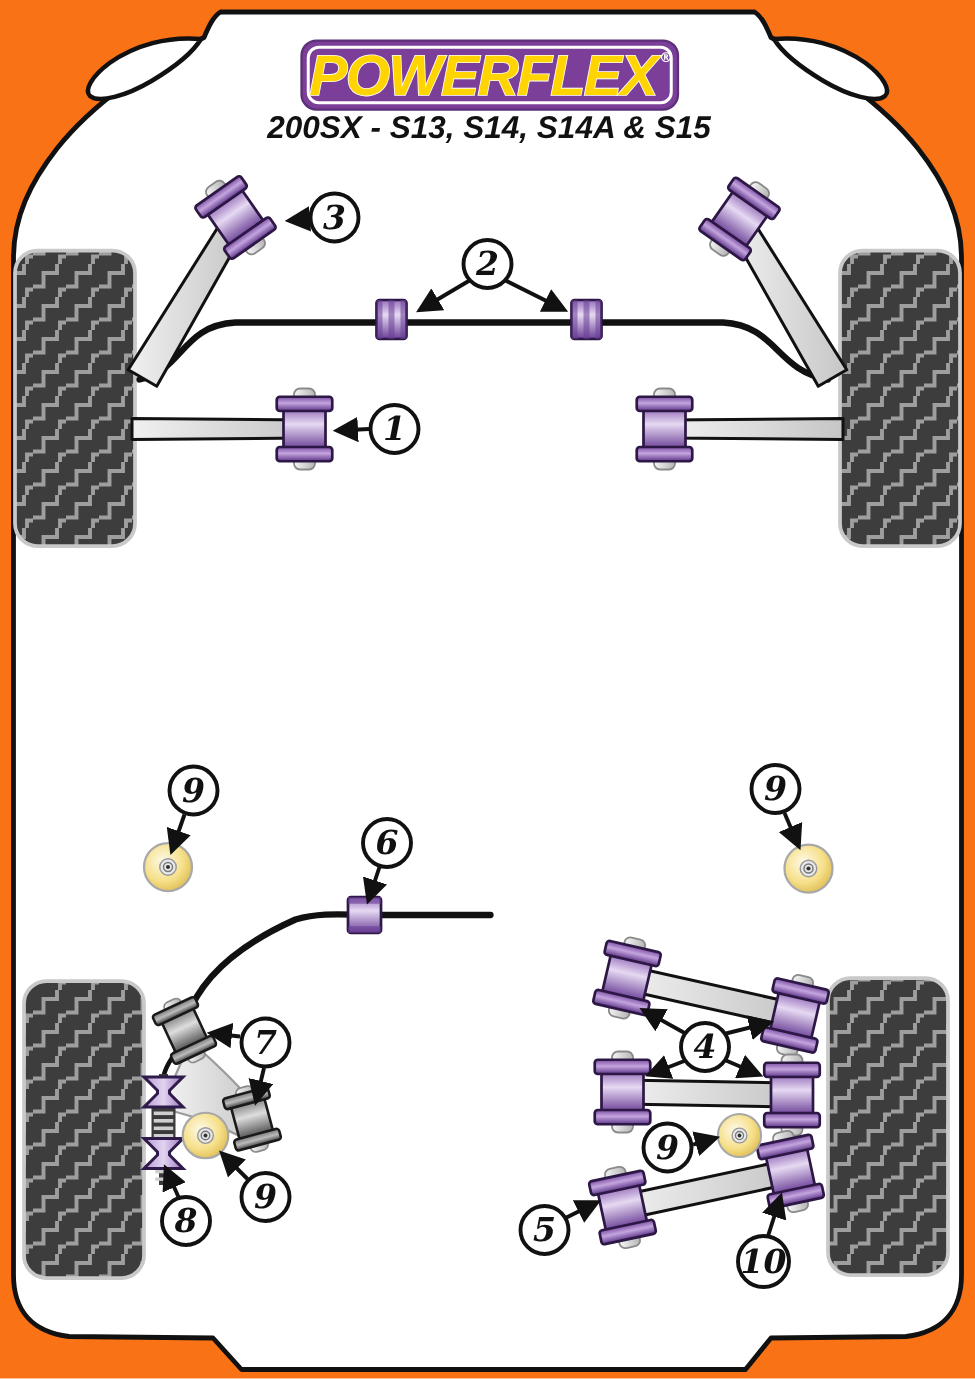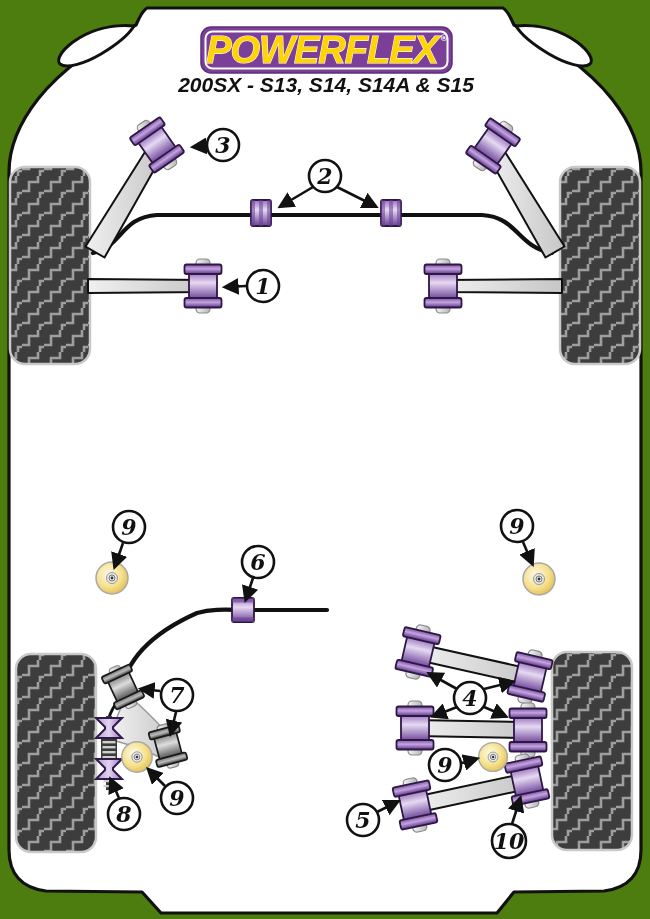--- a/index.html
+++ b/index.html
@@ -1,16 +1,16 @@
 <!DOCTYPE html>
 <html><head>
 <meta charset="utf-8">
 <style>
   html,body{margin:0;padding:0;background:#fff;}
-  .stage{width:650px;height:919px;position:relative;background:#4d7c0f;}
+  .stage{width:650px;height:919px;position:relative;background:#f97316;}
   .num{font:italic 700 22px "DejaVu Serif", serif; fill:#111; text-anchor:middle;}
   .logoText{font:italic 700 38px "Liberation Sans", sans-serif; letter-spacing:-1px; text-anchor:middle; stroke:#ffffff; stroke-width:1.1; paint-order:stroke;}
   .reg{font:700 9px "DejaVu Sans", sans-serif; fill:#ffffff; text-anchor:middle;}
   .subtitle{font:italic 700 21px "Liberation Sans", sans-serif; fill:#111; text-anchor:middle;}
   .oline{fill:#ffffff;stroke:#111;stroke-width:3.2;stroke-linejoin:round;}
   .mir{fill:#ffffff;stroke:#111;stroke-width:3;stroke-linejoin:round;}
   .bar{fill:none;stroke:#111;stroke-width:4.2;stroke-linecap:round;}
   .barThin{fill:none;stroke:#111;stroke-width:3;stroke-linecap:round;}
   .arm{fill:url(#gArm);stroke:#111;stroke-width:2;stroke-linejoin:round;}
   .knk{fill:url(#gArm);stroke:#9a9a9a;stroke-width:1.5;stroke-linejoin:round;}

